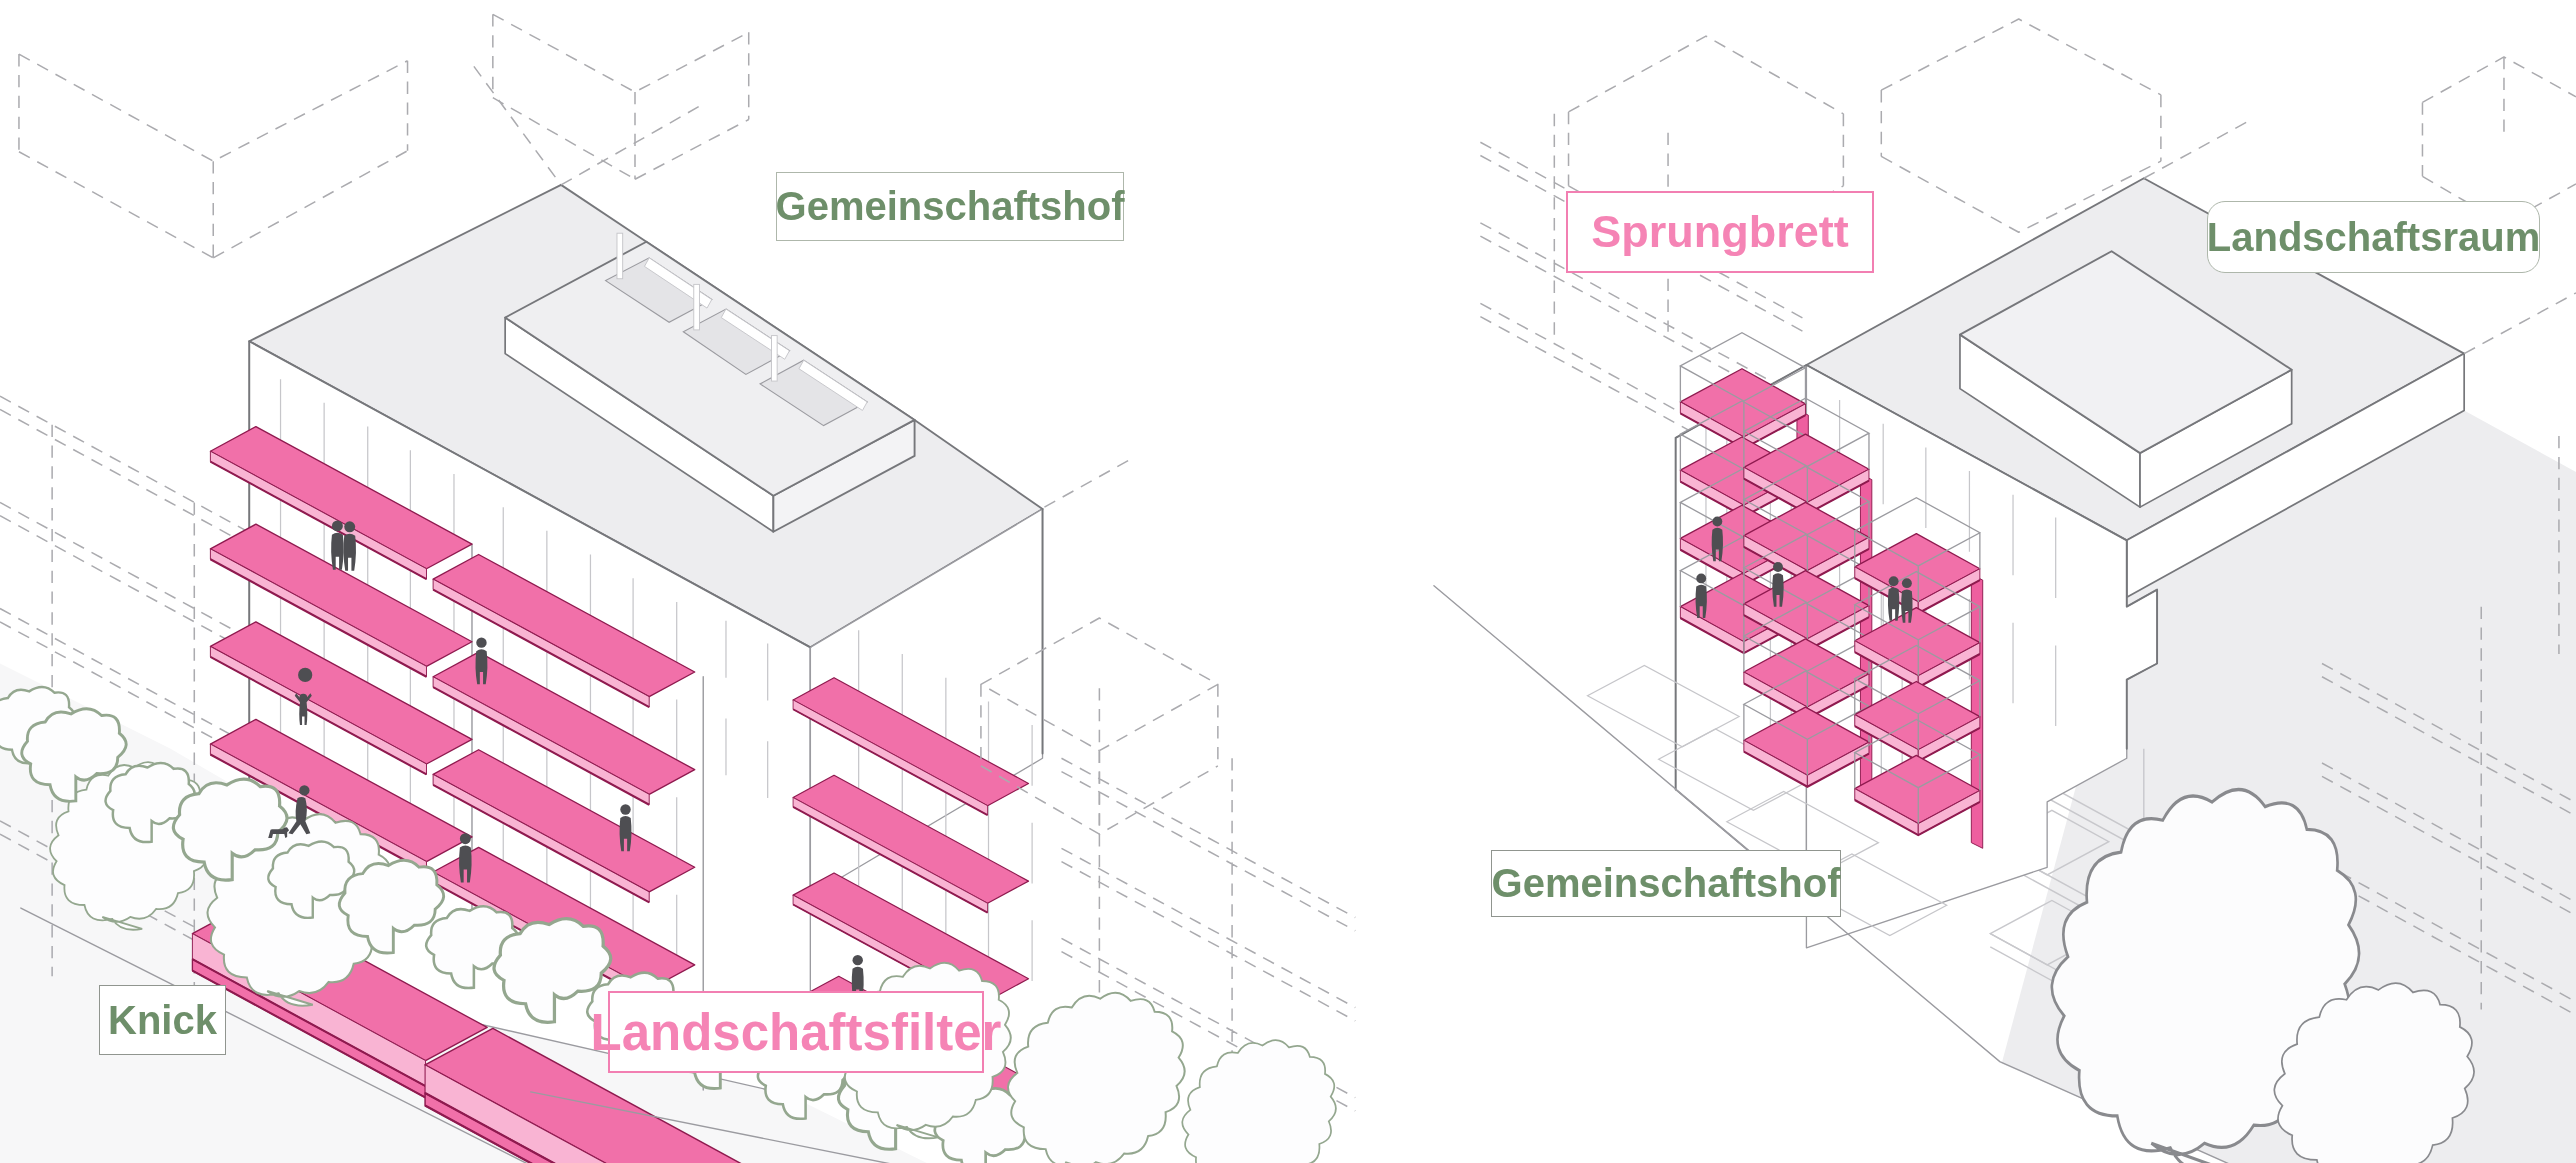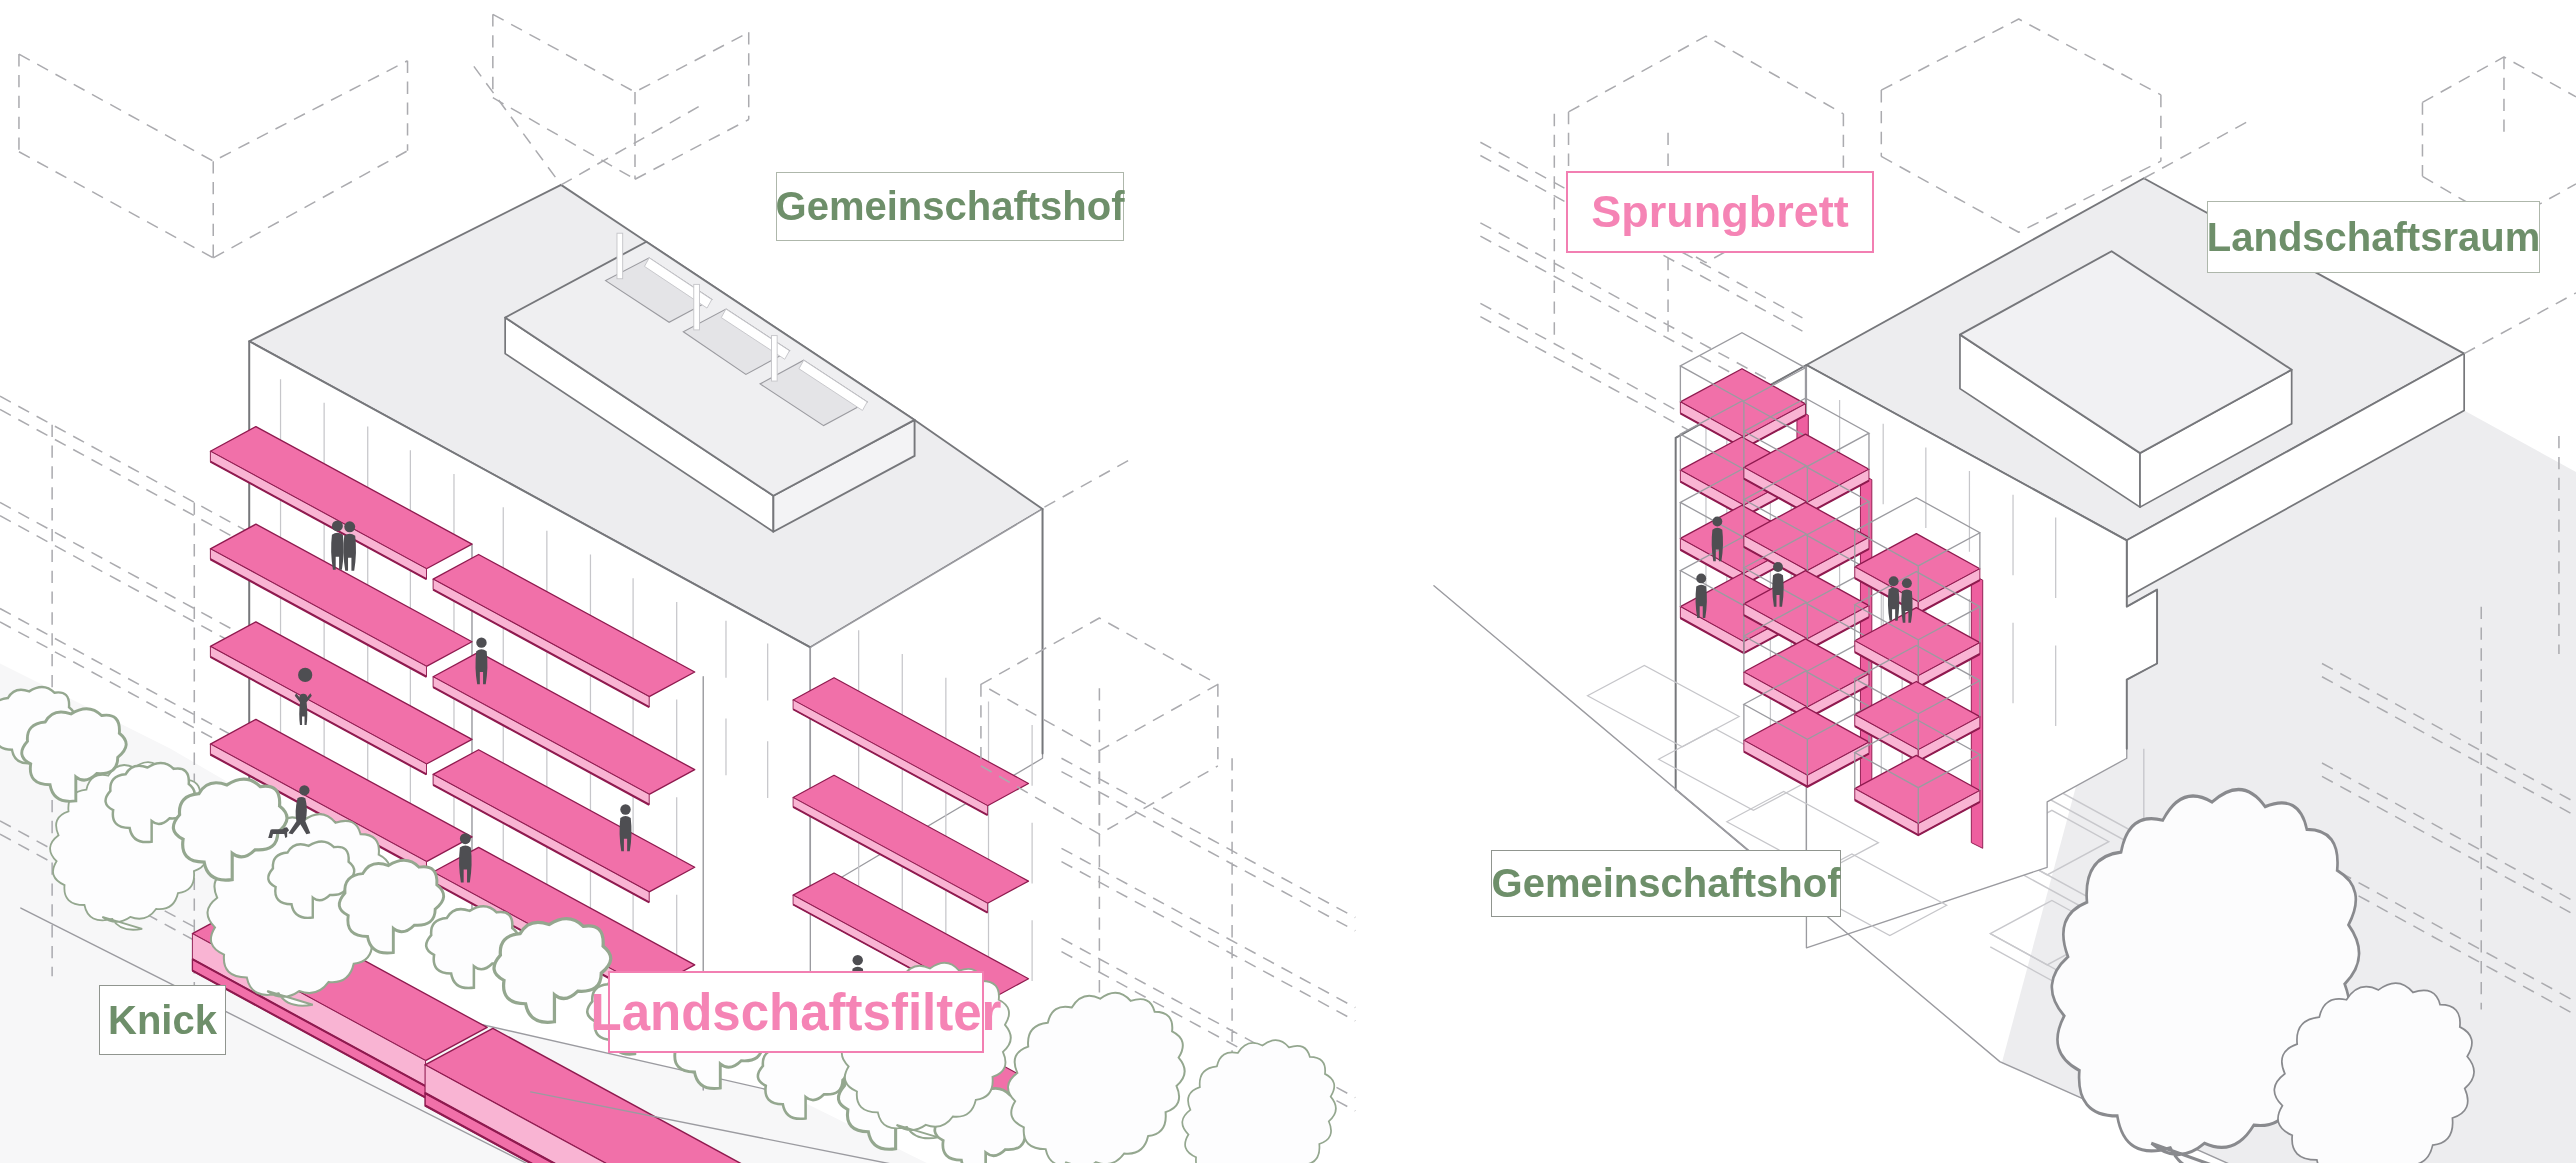--- a/index.html
+++ b/index.html
@@ -24,21 +24,21 @@
   .rail{stroke:var(--line-mid);stroke-width:1.4;fill:none}
   .people{fill:var(--people);stroke:none}
   .foliage{fill:#fdfdfe;stroke:var(--green-foliage);stroke-width:1.8}
   .foliage-gray{fill:#fcfcfd;stroke:var(--tree-gray);stroke-width:1.4}
   .bg-bld{stroke:var(--bg-building);stroke-width:1.5;fill:none}
   .tint{fill:#f7f7f8;stroke:none}
   
   .label{position:absolute;display:flex;align-items:center;justify-content:center;
          background:#ffffff;font-weight:bold;white-space:nowrap;box-sizing:border-box;}
   .label.green{color:var(--green-text);}
-  .label.pink{color:var(--pink-text);}
+  .label.pink{color:var(--pink-text);margin-top:20px;}
   .b-green{border:1.9px solid var(--green-box-border);}
   .b-gray{border:1.9px solid var(--gray-box-border);}
   .b-pink{border:2.8px solid var(--pink-border);}
 </style>
 </head>
 <body>
 
 <div id="stage">
 
 <svg width="2576" height="1164" viewBox="0 0 2718 1228">
@@ -299,18 +299,18 @@
 </svg>
 
 <div class="label green b-green" style="left:776px;top:172px;width:348px;height:69px;font-size:40px;">Gemeinschaftshof</div>
 
 <div class="label green b-gray" style="left:99px;top:985px;width:127px;height:70px;font-size:40px;">Knick</div>
 
 <div class="label pink b-pink" style="left:608px;top:971px;width:376px;height:82px;font-size:51px;">Landschaftsfilter</div>
 
 <div class="label pink b-pink" style="left:1566px;top:171px;width:308px;height:82px;font-size:45px;">Sprungbrett</div>
 
-<div class="label green b-green" style="left:2207px;top:201px;width:333px;height:72px;font-size:40px;">Landschaftsraum</div>
+<div class="label green b-green" style="left:2207px;top:201px;width:333px;height:72px;font-size:40px;border-radius:18px;">Landschaftsraum</div>
 
 <div class="label green b-gray" style="left:1491px;top:850px;width:350px;height:67px;font-size:40px;">Gemeinschaftshof</div>
 
 </div>
 
 
 </body></html>

